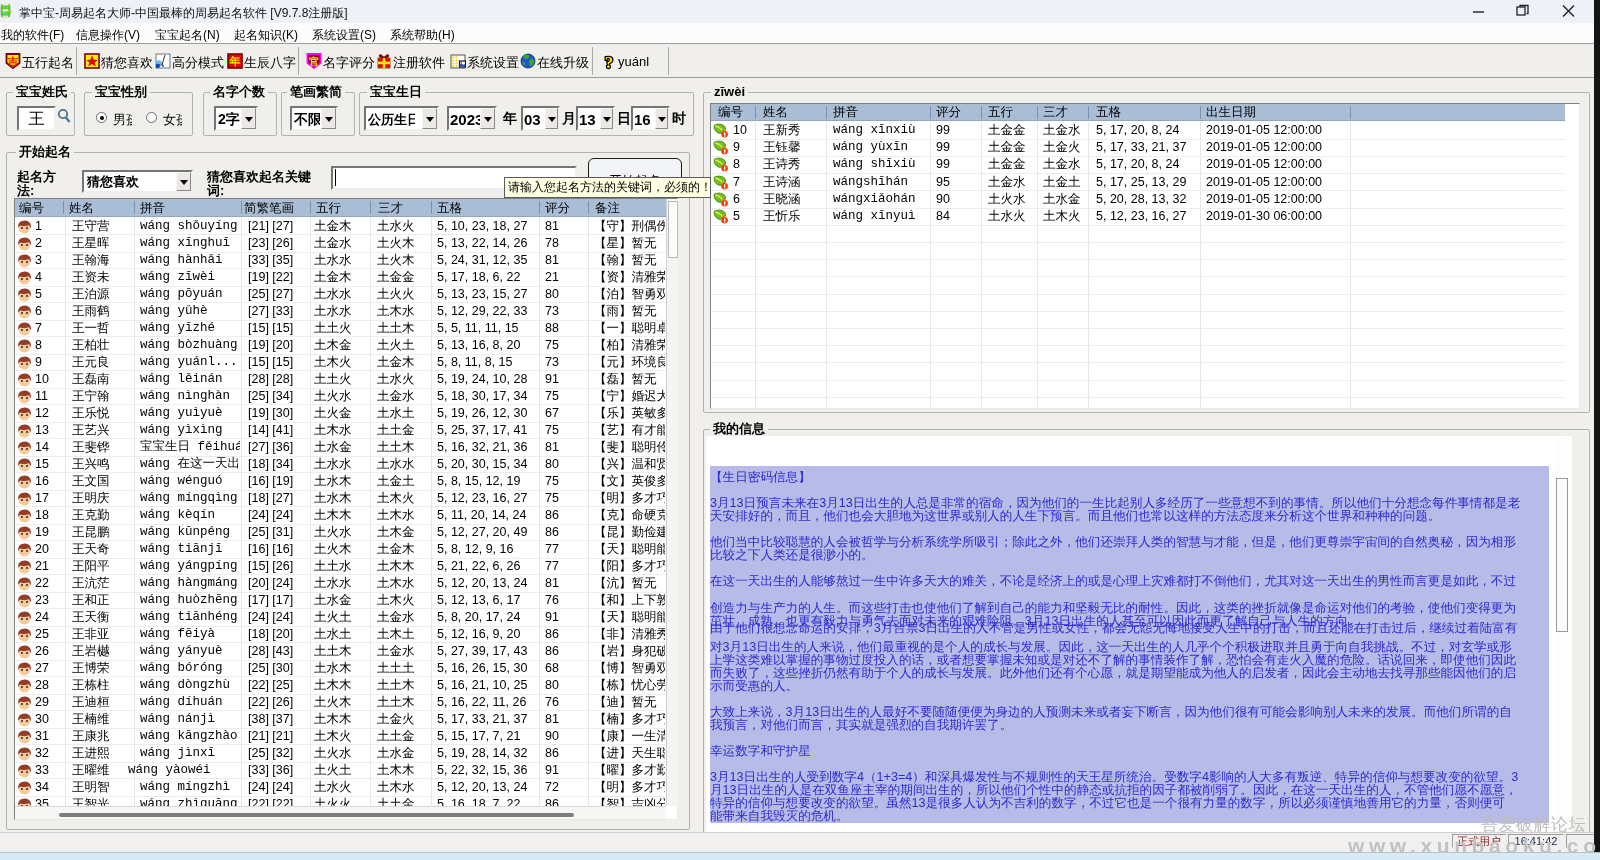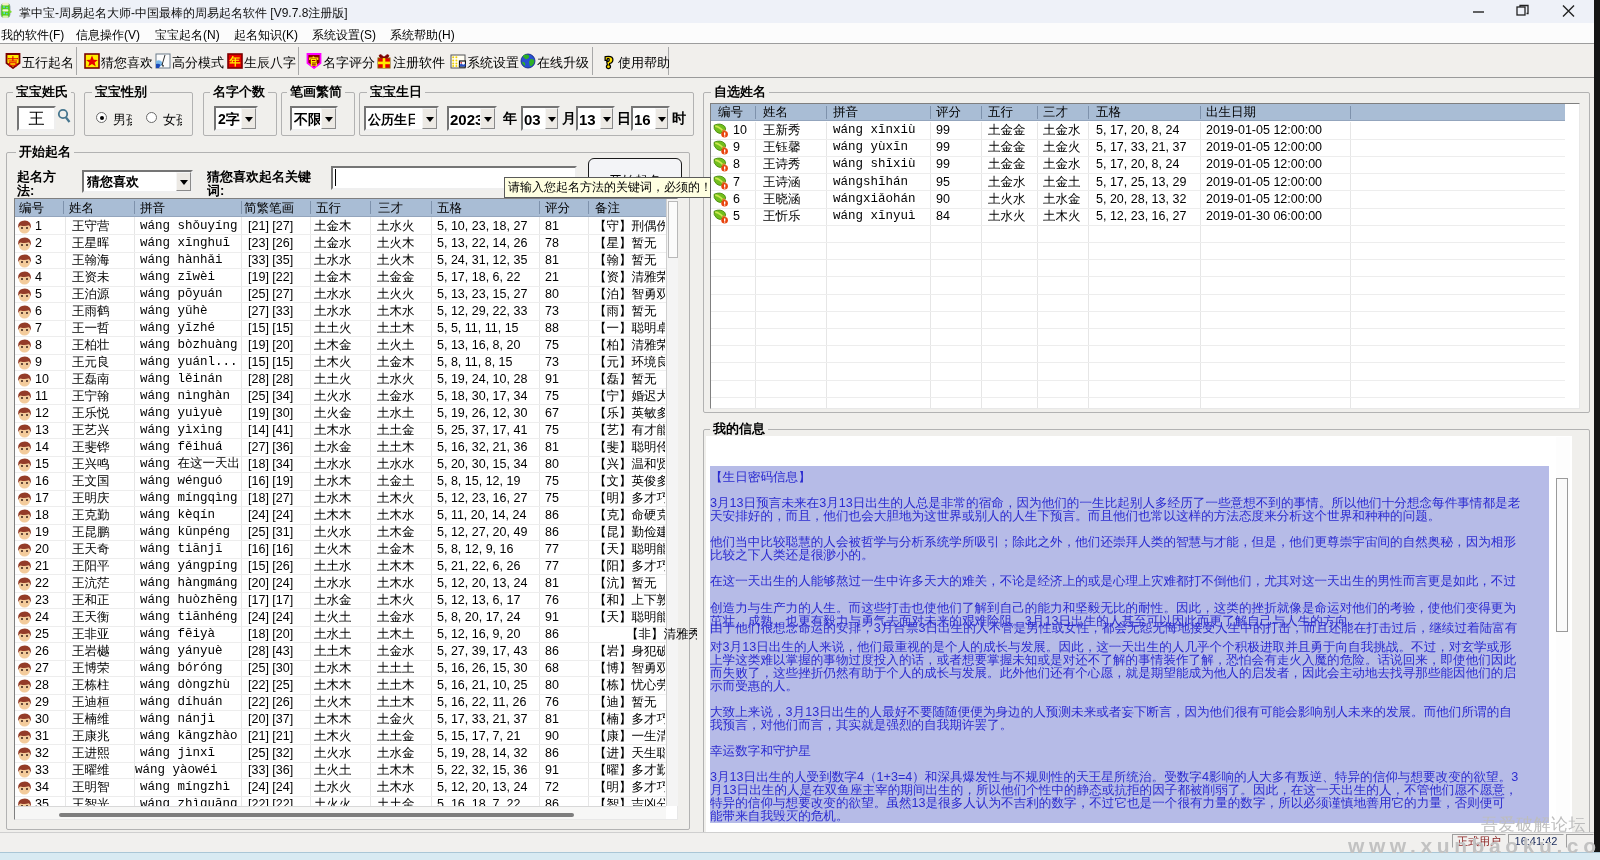--- a/index.html
+++ b/index.html
@@ -107,21 +107,21 @@
       <circle cx="8" cy="8" r="7" fill="#2850d0" stroke="#0a1e78" stroke-width="0.8"></circle>
       <path d="M3 2.5 Q6 1 8.5 2 Q10 4 8 5.5 Q5 7 4.5 5 Q2.8 4.5 3 2.5 Z" fill="#2fb024"></path>
       <path d="M10.5 6 Q13.5 5.5 14.5 8 Q14 11.5 11.5 13 Q9 13.5 9.5 11 Q8.5 8.5 10.5 6 Z" fill="#2fb024"></path>
       <path d="M2 9 Q4 8.5 5 10 Q6 12 4.5 13 Q2.5 11.5 2 9 Z" fill="#2fb024"></path>
     </svg></div>
 <div class="ab nw" style="left:537px;top:54px;font-size:13px;color:#000">在线升级</div>
 <div class="ab" style="left:601px;top:53px"><svg width="16" height="18" viewBox="0 0 16 18">
       <text x="8" y="15" font-size="17" font-weight="bold" fill="none" stroke="#000" stroke-width="2.6" text-anchor="middle" font-family="Liberation Serif">?</text>
       <text x="8" y="15" font-size="17" font-weight="bold" fill="#ffe000" text-anchor="middle" font-family="Liberation Serif">?</text>
     </svg></div>
-<div class="ab nw" style="left:618px;top:54px;font-size:13px;color:#000">使用帮助</div>
+<div class="ab nw" style="left:618px;top:54px;font-size:13px;color:#000">yuánl</div>
 <div class="gb" style="left:6px;top:92px;width:69px;height:44px"></div>
 <div class="glab nw" style="left:13px;top:85px">宝宝姓氏</div>
 <div class="gb" style="left:84px;top:92px;width:109px;height:44px"></div>
 <div class="glab nw" style="left:92px;top:85px">宝宝性别</div>
 <div class="gb" style="left:203px;top:92px;width:74px;height:44px"></div>
 <div class="glab nw" style="left:210px;top:85px">名字个数</div>
 <div class="gb" style="left:281px;top:92px;width:74px;height:44px"></div>
 <div class="glab nw" style="left:287px;top:85px">笔画繁简</div>
 <div class="gb" style="left:359px;top:92px;width:335px;height:44px"></div>
 <div class="glab nw" style="left:367px;top:85px">宝宝生日</div>
@@ -408,21 +408,21 @@
 <div class="cell" style="left:594px;top:422px;width:71px;height:17px">【艺】有才能</div>
 <div class="hline" style="left:15px;top:438px;width:651px"></div>
 <div class="ab" style="left:17px;top:441px"><svg width="15" height="14" viewBox="0 0 15 14">
       <ellipse cx="7.5" cy="8.3" rx="5.6" ry="5.2" fill="#f3cb9b"></ellipse>
       <path d="M1.2 8 Q0.6 2.2 5 1 Q10 -0.3 12.6 2.6 Q14.6 5 13.6 8.6 Q13 6.2 11.8 5.2 Q8 6.6 3.4 5.4 Q2 6.2 1.2 8 Z" fill="#943c28"></path>
       <circle cx="5" cy="8" r="1" fill="#3a2118"></circle>
       <circle cx="10" cy="8" r="1" fill="#3a2118"></circle>
     </svg></div>
 <div class="cell" style="left:35px;top:439px;width:28px;height:17px">14</div>
 <div class="cell" style="left:72px;top:439px;width:60px;height:17px">王斐铧</div>
-<div class="cell py" style="left:140px;top:439px;width:100px;height:17px">wáng fěihuá</div>
+<div class="cell py" style="left:140px;top:439px;width:100px;height:17px">宝宝生日 fěihuá</div>
 <div class="cell" style="left:248px;top:439px;width:60px;height:17px">[27] [36]</div>
 <div class="cell" style="left:314px;top:439px;width:55px;height:17px">土水金</div>
 <div class="cell" style="left:377px;top:439px;width:52px;height:17px">土土木</div>
 <div class="cell" style="left:437px;top:439px;width:100px;height:17px">5, 16, 32, 21, 36</div>
 <div class="cell" style="left:545px;top:439px;width:40px;height:17px">81</div>
 <div class="cell" style="left:594px;top:439px;width:71px;height:17px">【斐】聪明伶</div>
 <div class="hline" style="left:15px;top:456px;width:651px"></div>
 <div class="ab" style="left:17px;top:458px"><svg width="15" height="14" viewBox="0 0 15 14">
       <ellipse cx="7.5" cy="8.3" rx="5.6" ry="5.2" fill="#f3cb9b"></ellipse>
       <path d="M1.2 8 Q0.6 2.2 5 1 Q10 -0.3 12.6 2.6 Q14.6 5 13.6 8.6 Q13 6.2 11.8 5.2 Q8 6.6 3.4 5.4 Q2 6.2 1.2 8 Z" fill="#943c28"></path>
@@ -590,21 +590,21 @@
       <circle cx="10" cy="8" r="1" fill="#3a2118"></circle>
     </svg></div>
 <div class="cell" style="left:35px;top:626px;width:28px;height:17px">25</div>
 <div class="cell" style="left:72px;top:626px;width:60px;height:17px">王非亚</div>
 <div class="cell py" style="left:140px;top:626px;width:100px;height:17px">wáng fēiyà</div>
 <div class="cell" style="left:248px;top:626px;width:60px;height:17px">[18] [20]</div>
 <div class="cell" style="left:314px;top:626px;width:55px;height:17px">土水土</div>
 <div class="cell" style="left:377px;top:626px;width:52px;height:17px">土木土</div>
 <div class="cell" style="left:437px;top:626px;width:100px;height:17px">5, 12, 16, 9, 20</div>
 <div class="cell" style="left:545px;top:626px;width:40px;height:17px">86</div>
-<div class="cell" style="left:626px;top:626px;width:71px;height:17px">【非】清雅秀</div>
+<div class="cell" style="left:594px;top:626px;width:71px;height:17px">【非】清雅秀</div>
 <div class="hline" style="left:15px;top:642px;width:651px"></div>
 <div class="ab" style="left:17px;top:645px"><svg width="15" height="14" viewBox="0 0 15 14">
       <ellipse cx="7.5" cy="8.3" rx="5.6" ry="5.2" fill="#f3cb9b"></ellipse>
       <path d="M1.2 8 Q0.6 2.2 5 1 Q10 -0.3 12.6 2.6 Q14.6 5 13.6 8.6 Q13 6.2 11.8 5.2 Q8 6.6 3.4 5.4 Q2 6.2 1.2 8 Z" fill="#943c28"></path>
       <circle cx="5" cy="8" r="1" fill="#3a2118"></circle>
       <circle cx="10" cy="8" r="1" fill="#3a2118"></circle>
     </svg></div>
 <div class="cell" style="left:35px;top:643px;width:28px;height:17px">26</div>
 <div class="cell" style="left:72px;top:643px;width:60px;height:17px">王岩樾</div>
 <div class="cell py" style="left:140px;top:643px;width:100px;height:17px">wáng yányuè</div>
@@ -665,21 +665,21 @@
 <div class="hline" style="left:15px;top:710px;width:651px"></div>
 <div class="ab" style="left:17px;top:713px"><svg width="15" height="14" viewBox="0 0 15 14">
       <ellipse cx="7.5" cy="8.3" rx="5.6" ry="5.2" fill="#f3cb9b"></ellipse>
       <path d="M1.2 8 Q0.6 2.2 5 1 Q10 -0.3 12.6 2.6 Q14.6 5 13.6 8.6 Q13 6.2 11.8 5.2 Q8 6.6 3.4 5.4 Q2 6.2 1.2 8 Z" fill="#943c28"></path>
       <circle cx="5" cy="8" r="1" fill="#3a2118"></circle>
       <circle cx="10" cy="8" r="1" fill="#3a2118"></circle>
     </svg></div>
 <div class="cell" style="left:35px;top:711px;width:28px;height:17px">30</div>
 <div class="cell" style="left:72px;top:711px;width:60px;height:17px">王楠维</div>
 <div class="cell py" style="left:140px;top:711px;width:100px;height:17px">wáng nánjì</div>
-<div class="cell" style="left:248px;top:711px;width:60px;height:17px">[20] [37]</div>
+<div class="cell" style="left:248px;top:711px;width:60px;height:17px">[38] [37]</div>
 <div class="cell" style="left:314px;top:711px;width:55px;height:17px">土木木</div>
 <div class="cell" style="left:377px;top:711px;width:52px;height:17px">土金火</div>
 <div class="cell" style="left:437px;top:711px;width:100px;height:17px">5, 17, 33, 21, 37</div>
 <div class="cell" style="left:545px;top:711px;width:40px;height:17px">81</div>
 <div class="cell" style="left:594px;top:711px;width:71px;height:17px">【楠】多才巧</div>
 <div class="hline" style="left:15px;top:728px;width:651px"></div>
 <div class="ab" style="left:17px;top:730px"><svg width="15" height="14" viewBox="0 0 15 14">
       <ellipse cx="7.5" cy="8.3" rx="5.6" ry="5.2" fill="#f3cb9b"></ellipse>
       <path d="M1.2 8 Q0.6 2.2 5 1 Q10 -0.3 12.6 2.6 Q14.6 5 13.6 8.6 Q13 6.2 11.8 5.2 Q8 6.6 3.4 5.4 Q2 6.2 1.2 8 Z" fill="#943c28"></path>
       <circle cx="5" cy="8" r="1" fill="#3a2118"></circle>
@@ -712,21 +712,21 @@
 <div class="cell" style="left:594px;top:745px;width:71px;height:17px">【进】天生聪</div>
 <div class="hline" style="left:15px;top:762px;width:651px"></div>
 <div class="ab" style="left:17px;top:764px"><svg width="15" height="14" viewBox="0 0 15 14">
       <ellipse cx="7.5" cy="8.3" rx="5.6" ry="5.2" fill="#f3cb9b"></ellipse>
       <path d="M1.2 8 Q0.6 2.2 5 1 Q10 -0.3 12.6 2.6 Q14.6 5 13.6 8.6 Q13 6.2 11.8 5.2 Q8 6.6 3.4 5.4 Q2 6.2 1.2 8 Z" fill="#943c28"></path>
       <circle cx="5" cy="8" r="1" fill="#3a2118"></circle>
       <circle cx="10" cy="8" r="1" fill="#3a2118"></circle>
     </svg></div>
 <div class="cell" style="left:35px;top:762px;width:28px;height:17px">33</div>
 <div class="cell" style="left:72px;top:762px;width:60px;height:17px">王曜维</div>
-<div class="cell py" style="left:135px;top:762px;width:100px;height:17px">wáng yàowéi</div>
+<div class="cell py" style="left:128px;top:762px;width:100px;height:17px">wáng yàowéi</div>
 <div class="cell" style="left:248px;top:762px;width:60px;height:17px">[33] [36]</div>
 <div class="cell" style="left:314px;top:762px;width:55px;height:17px">土火土</div>
 <div class="cell" style="left:377px;top:762px;width:52px;height:17px">土木木</div>
 <div class="cell" style="left:437px;top:762px;width:100px;height:17px">5, 22, 32, 15, 36</div>
 <div class="cell" style="left:545px;top:762px;width:40px;height:17px">91</div>
 <div class="cell" style="left:594px;top:762px;width:71px;height:17px">【曜】多才勤</div>
 <div class="hline" style="left:15px;top:778px;width:651px"></div>
 <div class="ab" style="left:17px;top:781px"><svg width="15" height="14" viewBox="0 0 15 14">
       <ellipse cx="7.5" cy="8.3" rx="5.6" ry="5.2" fill="#f3cb9b"></ellipse>
       <path d="M1.2 8 Q0.6 2.2 5 1 Q10 -0.3 12.6 2.6 Q14.6 5 13.6 8.6 Q13 6.2 11.8 5.2 Q8 6.6 3.4 5.4 Q2 6.2 1.2 8 Z" fill="#943c28"></path>
@@ -754,21 +754,21 @@
 <div class="cell py" style="left:140px;top:796px;width:100px;height:10px">wáng zhìguāng</div>
 <div class="cell" style="left:248px;top:796px;width:60px;height:10px">[22] [22]</div>
 <div class="cell" style="left:314px;top:796px;width:55px;height:10px">土火火</div>
 <div class="cell" style="left:377px;top:796px;width:52px;height:10px">土土金</div>
 <div class="cell" style="left:437px;top:796px;width:100px;height:10px">5, 16, 18, 7, 22</div>
 <div class="cell" style="left:545px;top:796px;width:40px;height:10px">86</div>
 <div class="cell" style="left:594px;top:796px;width:71px;height:10px">【智】吉凶分</div>
 <div class="ab" style="left:15px;top:806px;width:651px;height:13px;background:#f7f7f6;border-top:1px solid #d8d8d8"></div>
 <div class="ab" style="left:59px;top:813px;width:515px;height:4px;background:#7e7e7e;border-radius:2px"></div>
 <div class="gb" style="left:703px;top:92px;width:887px;height:321px"></div>
-<div class="glab nw" style="left:711px;top:85px">自选姓名</div>
+<div class="glab nw" style="left:711px;top:85px">zīwèi</div>
 <div class="ab" style="left:710px;top:103px;width:870px;height:306px;background:#fff;border:1px solid;border-color:#7f7f7f #e8e8e8 #e8e8e8 #7f7f7f"></div>
 <div class="ab" style="left:711px;top:104px;width:854px;height:17px;background:#a9bdd5;border-bottom:1px solid #93a5bd"></div>
 <div class="hsep" style="left:755px;top:106px"></div>
 <div class="hsep" style="left:826px;top:106px"></div>
 <div class="hsep" style="left:930px;top:106px"></div>
 <div class="hsep" style="left:981px;top:106px"></div>
 <div class="hsep" style="left:1037px;top:106px"></div>
 <div class="hsep" style="left:1088px;top:106px"></div>
 <div class="hsep" style="left:1200px;top:106px"></div>
 <div class="hsep" style="left:1350px;top:106px"></div>

